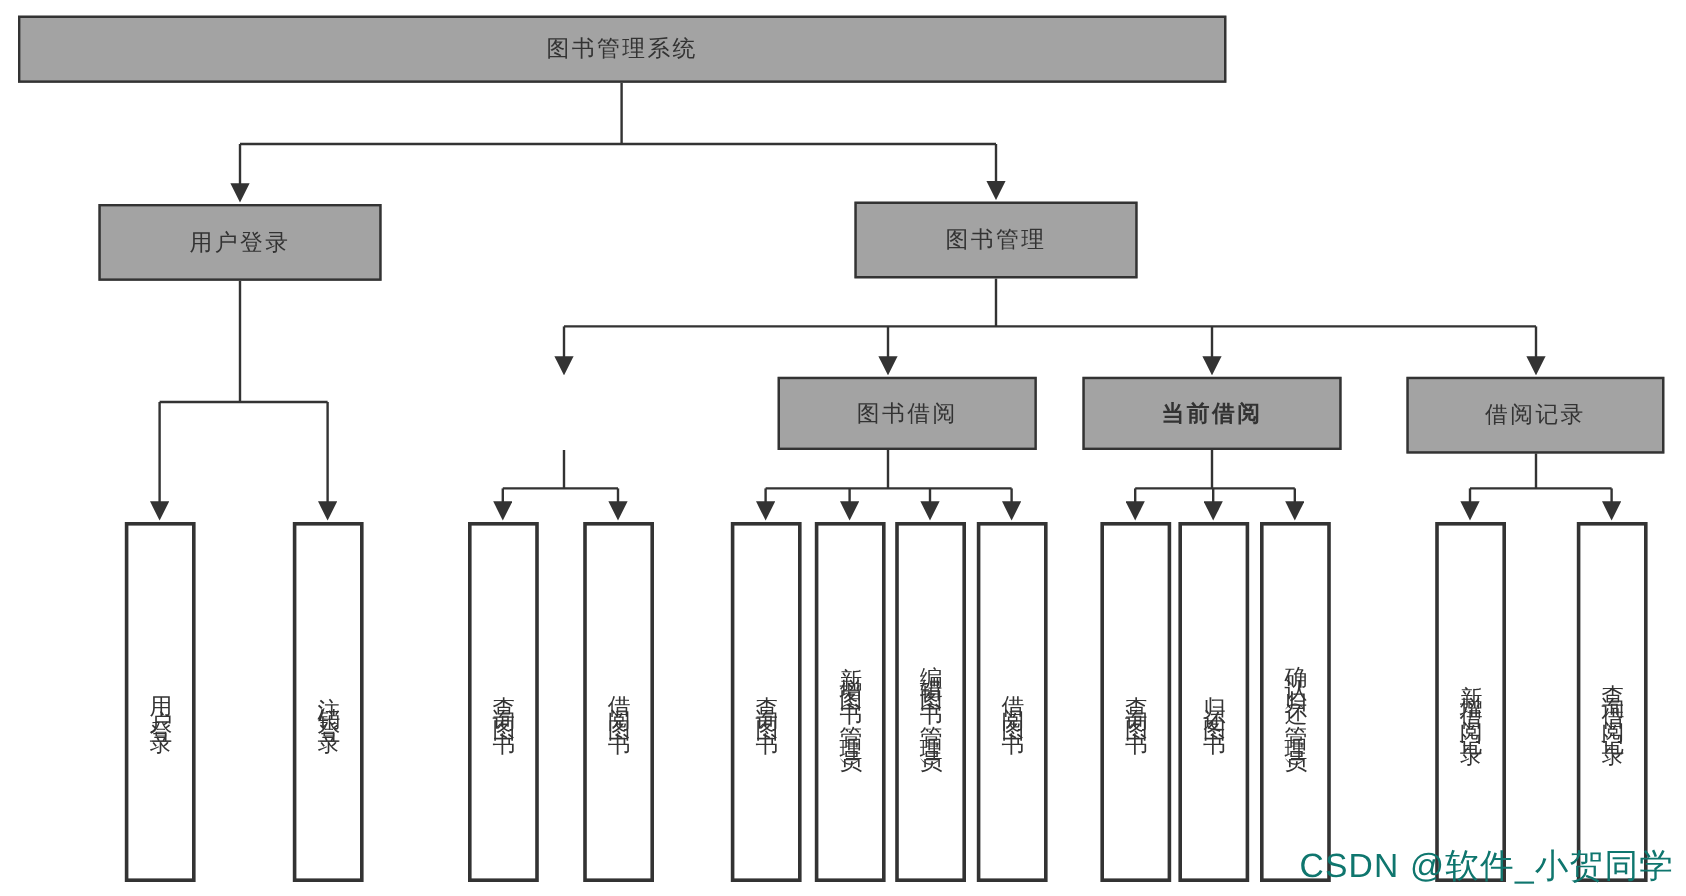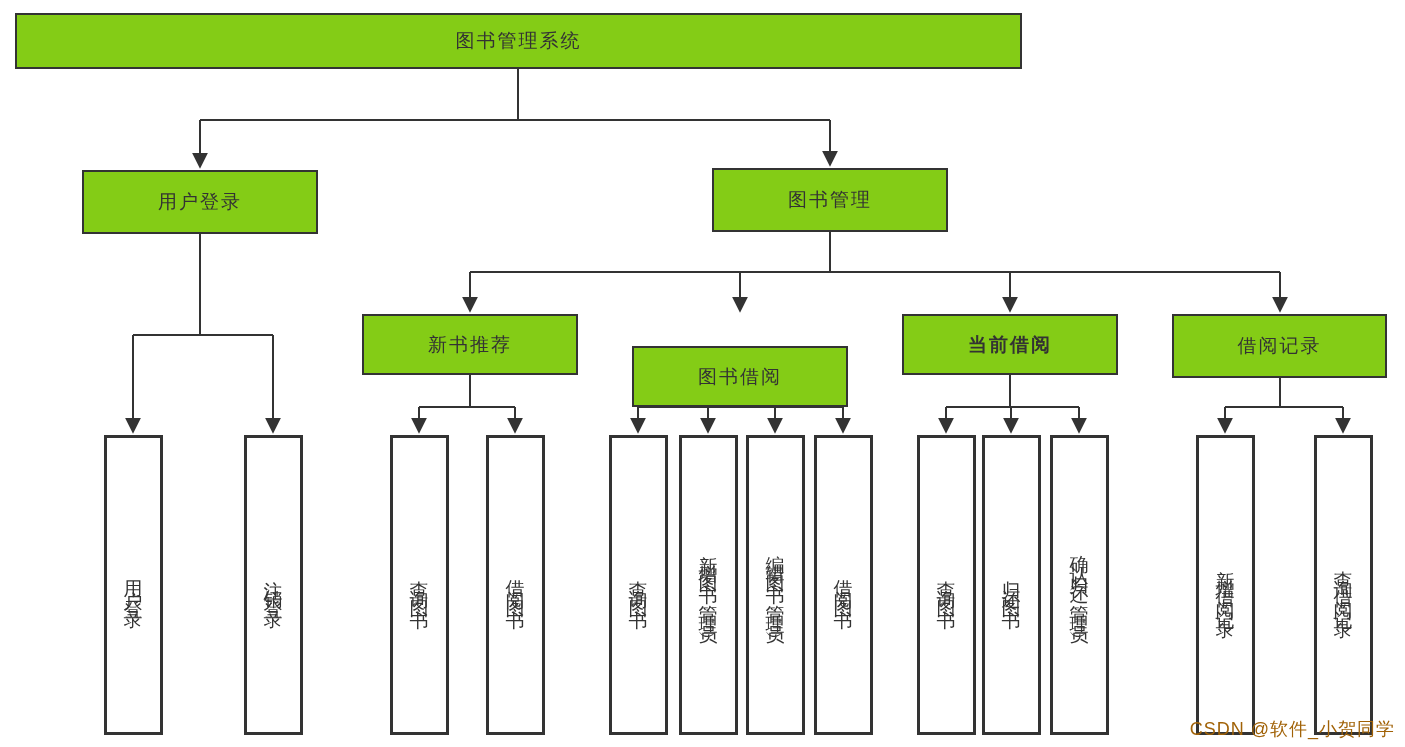--- a/index.html
+++ b/index.html
@@ -3,35 +3,35 @@
 <meta charset="utf-8">
 <style>
   html,body{margin:0;padding:0;background:#ffffff;}
   .canvas{
     position:relative;width:1405px;height:747px;background:#ffffff;
     font-family:"Liberation Sans","DejaVu Sans",sans-serif;color:#333333;
     overflow:hidden;
   }
   .connectors{position:absolute;left:0;top:0;}
   .hbox{
-    position:absolute;box-sizing:border-box;background:#84cc16;
+    position:absolute;box-sizing:border-box;background:#a3a3a3;
     border:2px solid #333333;display:flex;align-items:center;justify-content:center;
     font-size:19px;letter-spacing:2px;white-space:nowrap;
   }
   .vbox{
     position:absolute;box-sizing:border-box;background:#ffffff;
     border:3px solid #333333;display:flex;align-items:center;justify-content:center;
   }
   .vbox span{
     writing-mode:vertical-rl;text-orientation:mixed;
     font-size:19px;line-height:1;letter-spacing:10px;white-space:nowrap;
   }
   .watermark{
     position:absolute;right:10px;bottom:6px;
-    font-size:18px;color:#a16207;letter-spacing:1px;white-space:nowrap;
+    font-size:28px;color:#0f766e;letter-spacing:1px;white-space:nowrap;
   }
 </style>
 </head>
 <body>
 
 <div class="canvas">
 
   <svg class="connectors" width="1405" height="747" viewBox="0 0 1405 747">
     <defs>
       <marker id="ah" viewBox="0 0 10 10" refX="7" refY="5" markerWidth="8" markerHeight="8" orient="auto-start-reverse">
@@ -73,22 +73,21 @@
       <line x1="1225" y1="407" x2="1225" y2="429" marker-end="url(#ah)"></line>
       <line x1="1343" y1="407" x2="1343" y2="429" marker-end="url(#ah)"></line>
     </g>
   </svg>
 
   <div class="hbox" style="left:15px;top:13px;width:1007px;height:56px;">图书管理系统</div>
 
   <div class="hbox" style="left:82px;top:170px;width:236px;height:64px;">用户登录</div>
   <div class="hbox" style="left:712px;top:168px;width:236px;height:64px;">图书管理</div>
 
-  <div class="hbox" style="left:362px;top:314px;width:216px;height:61px;">新书推荐</div>
-  <div class="hbox" style="left:632px;top:314px;width:216px;height:61px;margin-top:32px;">图书借阅</div>
+  <div class="hbox" style="left:648px;top:314px;width:216px;height:61px;">图书借阅</div>
   <div class="hbox" style="left:902px;top:314px;width:216px;height:61px;font-weight:bold;">当前借阅</div>
   <div class="hbox" style="left:1172px;top:314px;width:215px;height:64px;">借阅记录</div>
 
   <div class="vbox" style="left:104px;top:435px;width:59px;height:300px;">
     <span>用户登录</span>
   </div>
   <div class="vbox" style="left:244px;top:435px;width:59px;height:300px;">
     <span>注销登录</span>
   </div>
 

